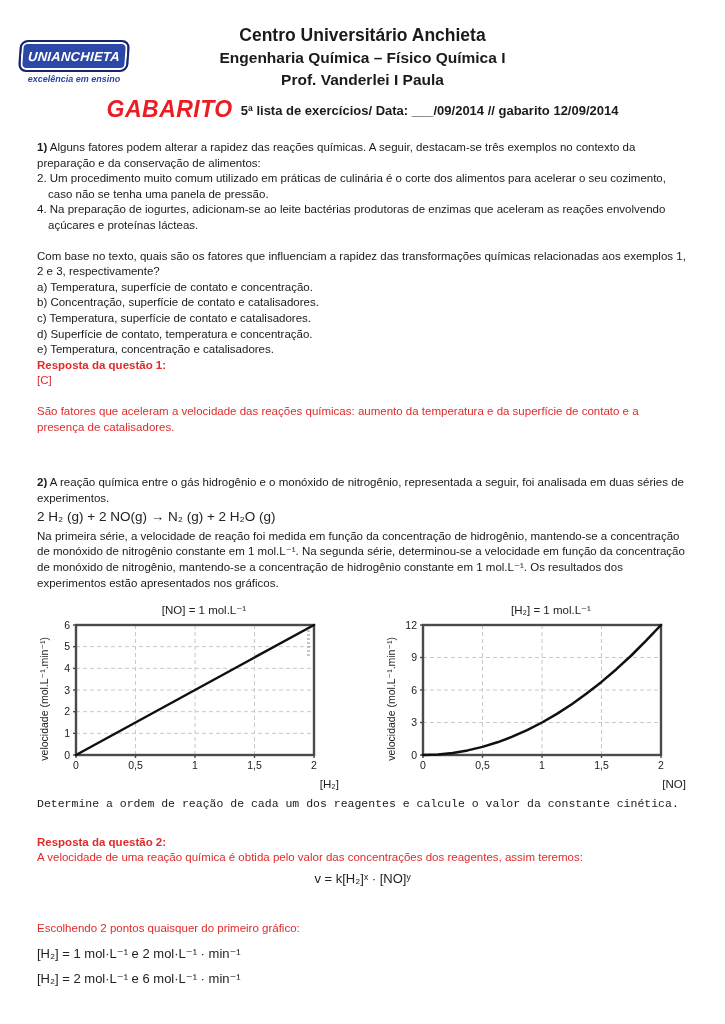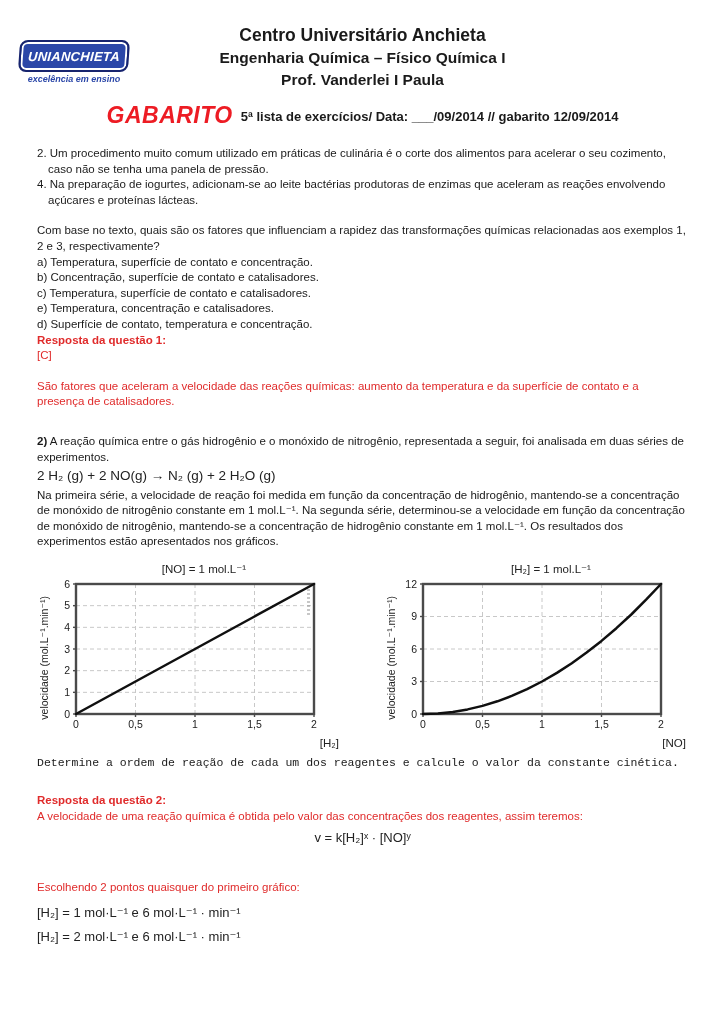--- a/index.html
+++ b/index.html
@@ -14,21 +14,21 @@
   .logo{position:absolute;left:-18px;top:16px;width:110px;text-align:center;}
   .logo-box{
     background:#2b47a8;border:2px solid #17246e;border-radius:8px;
     box-shadow:inset 0 0 0 2px #ffffff;
     color:#ffffff;font-weight:bold;font-style:italic;font-size:13px;
     letter-spacing:.3px;padding:7px 4px 6px 4px;transform:skewX(-4deg);
   }
   .logo-tagline{color:#2b47a8;font-style:italic;font-size:9px;margin-top:2px;font-weight:bold;}
   .hdr-title{font-size:17.5px;font-weight:bold;line-height:23px;margin:0;}
   .hdr-sub{font-size:15.5px;font-weight:bold;line-height:22px;margin:0;}
-  .gab-row{margin-top:11px;font-size:13px;font-weight:bold;}
+  .gab-row{margin-top:5px;font-size:13px;font-weight:bold;}
   .gabarito{
     color:#ed1c24;font-style:italic;font-weight:800;font-size:23px;
     letter-spacing:.5px;margin-right:8px;vertical-align:-2px;
   }
   
   .body-txt{font-size:11.5px;line-height:15.6px;margin-top:17px;}
   .line{margin:0;}
   .ex{padding-left:11px;text-indent:-11px;}
   .bold{font-weight:bold;}
   .red{color:#e02b2b;}
@@ -71,36 +71,37 @@
     </div>
     <h1 class="hdr-title">Centro Universitário Anchieta</h1>
     <h2 class="hdr-sub">Engenharia Química – Físico Química I</h2>
     <h2 class="hdr-sub">Prof. Vanderlei I Paula</h2>
     <div class="gab-row">
       <span class="gabarito">GABARITO</span><span>5ª lista de exercícios/ Data: ___/09/2014 // gabarito 12/09/2014</span>
     </div>
   </div>
 
   <div class="body-txt">
+    <div class="line"><span class="bold">1)</span> <span>Alguns fatores podem alterar a rapidez das reações químicas. A seguir, destacam-se três exemplos no contexto da preparação e da conservação de alimentos:</span></div>
     <div class="line ex">2. Um procedimento muito comum utilizado em práticas de culinária é o corte dos alimentos para acelerar o seu cozimento, caso não se tenha uma panela de pressão.</div>
     <div class="line ex">4. Na preparação de iogurtes, adicionam-se ao leite bactérias produtoras de enzimas que aceleram as reações envolvendo açúcares e proteínas lácteas.</div>
     <div class="gap-s"></div>
     <div class="line">Com base no texto, quais são os fatores que influenciam a rapidez das transformações químicas relacionadas aos exemplos 1, 2 e 3, respectivamente?</div>
     <div class="line">a) Temperatura, superfície de contato e concentração.</div>
     <div class="line">b) Concentração, superfície de contato e catalisadores.</div>
     <div class="line">c) Temperatura, superfície de contato e catalisadores.</div>
+    <div class="line">d) Superfície de contato, temperatura e concentração.</div>
     <div class="line">e) Temperatura, concentração e catalisadores.</div>
-    <div class="line">d) Superfície de contato, temperatura e concentração.</div>
     <div class="line redb">Resposta da questão 1:</div>
     <div class="line red">[C]</div>
     <div class="gap-s"></div>
     <div class="line red">São fatores que aceleram a velocidade das reações químicas: aumento da temperatura e da superfície de contato e a presença de catalisadores.</div>
   </div>
 
-  <div class="body-txt" style="margin-top:24px;">
+  <div class="body-txt" style="margin-top:40px;">
     <div class="line"><span class="bold">2)</span> <span>A reação química entre o gás hidrogênio e o monóxido de nitrogênio, representada a seguir, foi analisada em duas séries de experimentos.</span></div>
     <div class="eq">2 H₂ (g) + 2 NO(g) → N₂ (g) + 2 H₂O (g)</div>
     <div class="line">Na primeira série, a velocidade de reação foi medida em função da concentração de hidrogênio, mantendo-se a concentração de monóxido de nitrogênio constante em 1 mol.L⁻¹. Na segunda série, determinou-se a velocidade em função da concentração de monóxido de nitrogênio, mantendo-se a concentração de hidrogênio constante em 1 mol.L⁻¹. Os resultados dos experimentos estão apresentados nos gráficos.</div>
 
     <div class="charts">
       <div class="chart">
         <div class="chart-title">[NO] = 1 mol.L⁻¹</div>
         <div class="chart-body">
           <div class="ylabel">velocidade (mol.L⁻¹.min⁻¹)</div>
           <div class="plot"><svg width="271" height="153" xmlns="http://www.w3.org/2000/svg">
@@ -184,17 +185,17 @@
     </div>
 
     <div class="line" style="margin-top:3px;font-family:Liberation Mono, monospace;">Determine a ordem de reação de cada um dos reagentes e calcule o valor da constante cinética.</div>
     <div class="gap-m"></div>
     <div class="line redb">Resposta da questão 2:</div>
     <div class="line red">A velocidade de uma reação química é obtida pelo valor das concentrações dos reagentes, assim teremos:</div>
     <div class="math">v = k[H₂]ˣ · [NO]ʸ</div>
     <div class="gap-s"></div>
     <div class="gap-s"></div>
     <div class="line red">Escolhendo 2 pontos quaisquer do primeiro gráfico:</div>
-    <div class="math-pt">[H₂] = 1 mol·L⁻¹ e 6 mol·L⁻¹ · min⁻¹</div>
+    <div class="math-pt">[H₂] = 1 mol·L⁻¹ e 2 mol·L⁻¹ · min⁻¹</div>
     <div class="math-pt">[H₂] = 2 mol·L⁻¹ e 6 mol·L⁻¹ · min⁻¹</div>
   </div>
 
 </div>
 
 </body></html>

